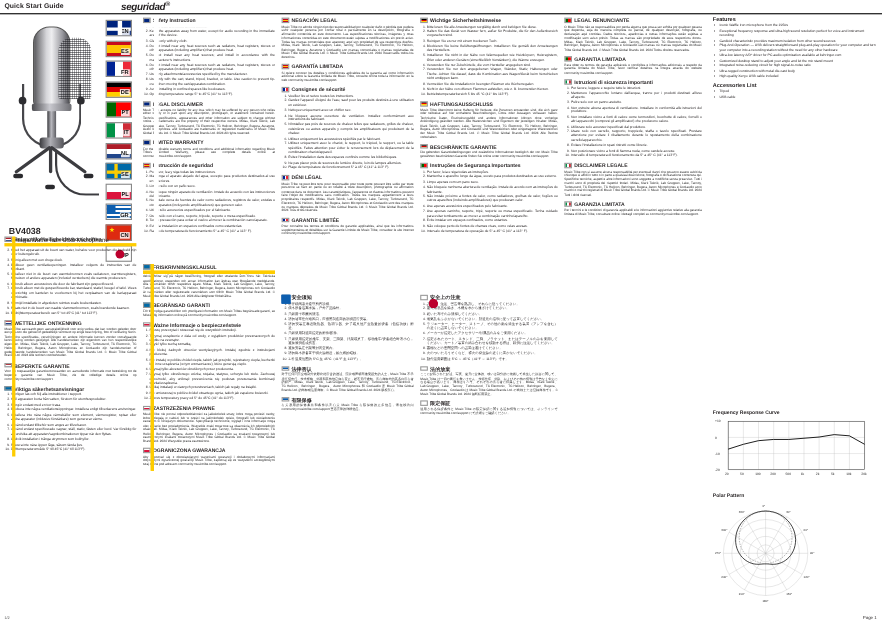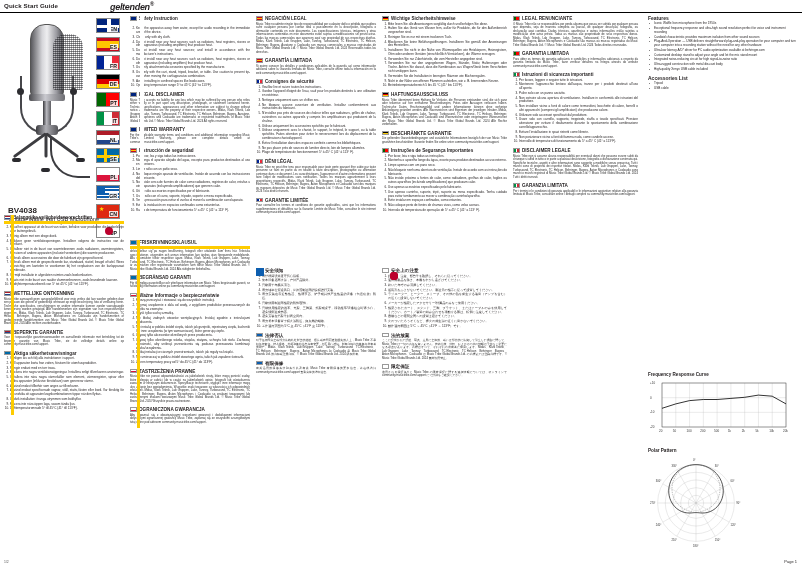--- a/index.html
+++ b/index.html
@@ -156,21 +156,21 @@
   .docid { position: absolute; left: 4px; bottom: 3px; font-size: 3.4px; color:#555; }
 </style>
 </head>
 <body>
 
 <div class="page">
 
   <div class="topbar">
     <div class="title">Quick Start Guide</div>
     <div class="brand">
-      <span>geltenden</span><span class="brand-dot">®</span>
+      <span>seguridad</span><span class="brand-dot">®</span>
     </div>
   </div>
 
   <div class="leftcol">
     <div class="mic-art">
       <div class="mic-yoke"></div>
       <div class="mic-body">
           <div class="mic-grille"></div>
         </div>
       <div class="mic-ring"></div>

